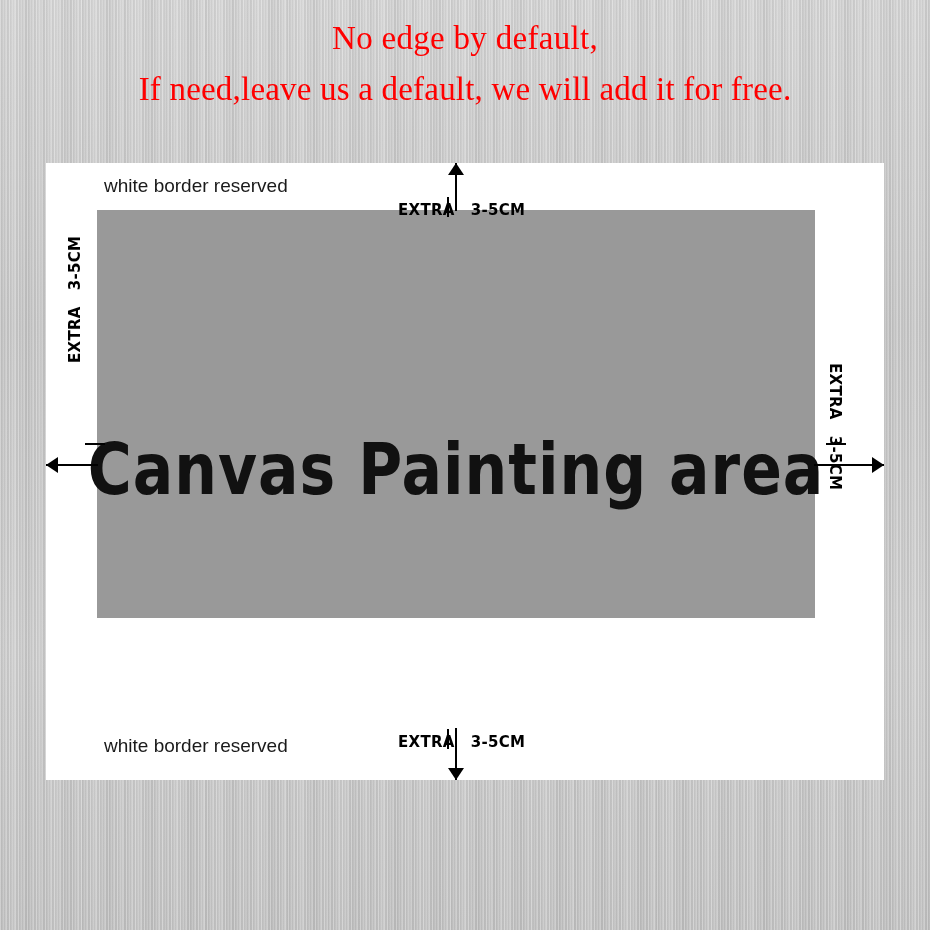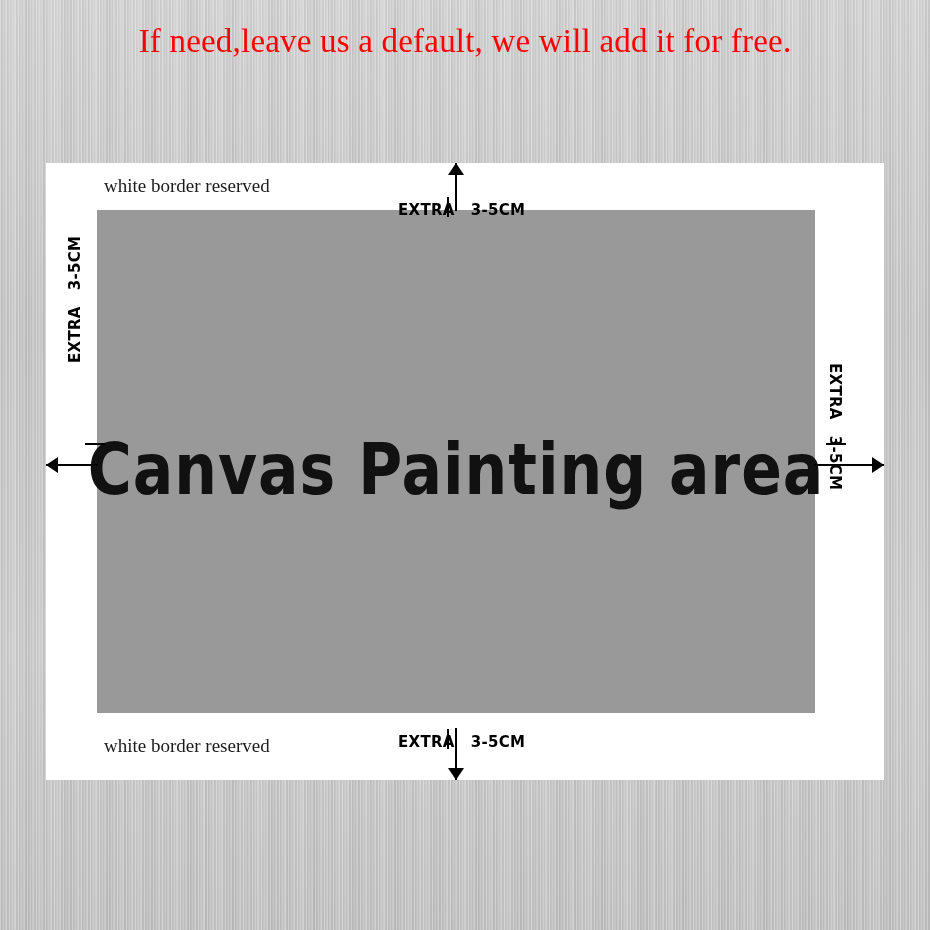--- a/index.html
+++ b/index.html
@@ -73,21 +73,21 @@
     background: #ffffff;
     z-index: 2;
   }
 
   
   #paint-area {
     position: absolute;
     left: 51px;
     top: 47px;
     width: 718px;
-    height: 503px;
+    height: 408px;
     background: #999999;
   }
 
   #paint-label {
     position: absolute;
     left: 0;
     top: 0;
     width: 718px;
     height: 518px;
     display: flex;
@@ -98,21 +98,21 @@
     font-size: 60px;
     color: #111111;
     letter-spacing: 1px;
     white-space: nowrap;
     transform: scaleY(1.18);
   }
 
   
   .reserved-label {
     position: absolute;
-    font-family: Liberation Serif, serif;
+    font-family: Liberation Sans, sans-serif;
     font-size: 19px;
     color: #1a1a1a;
     white-space: nowrap;
   }
   #reserved-top  { left: 58px;  top: 12px; }
   #reserved-bottom { left: 58px; top: 572px; }
 
   
   .extra {
     position: absolute;
@@ -187,20 +187,21 @@
     border-bottom: 8px solid transparent;
     border-left: 12px solid #000;
   }
 </style>
 </head>
 <body>
 
 <div id="backdrop"></div>
 
 <div id="headline">
+  <span class="line1">No edge by default,</span>
   <span class="line2">If need,leave us a default, we will add it for free.</span>
 </div>
 
 <div id="sheet">
 
   <div id="paint-area">
     <div id="paint-label">Canvas  Painting   area</div>
   </div>
 
   <div class="reserved-label" id="reserved-top">white border reserved</div>

